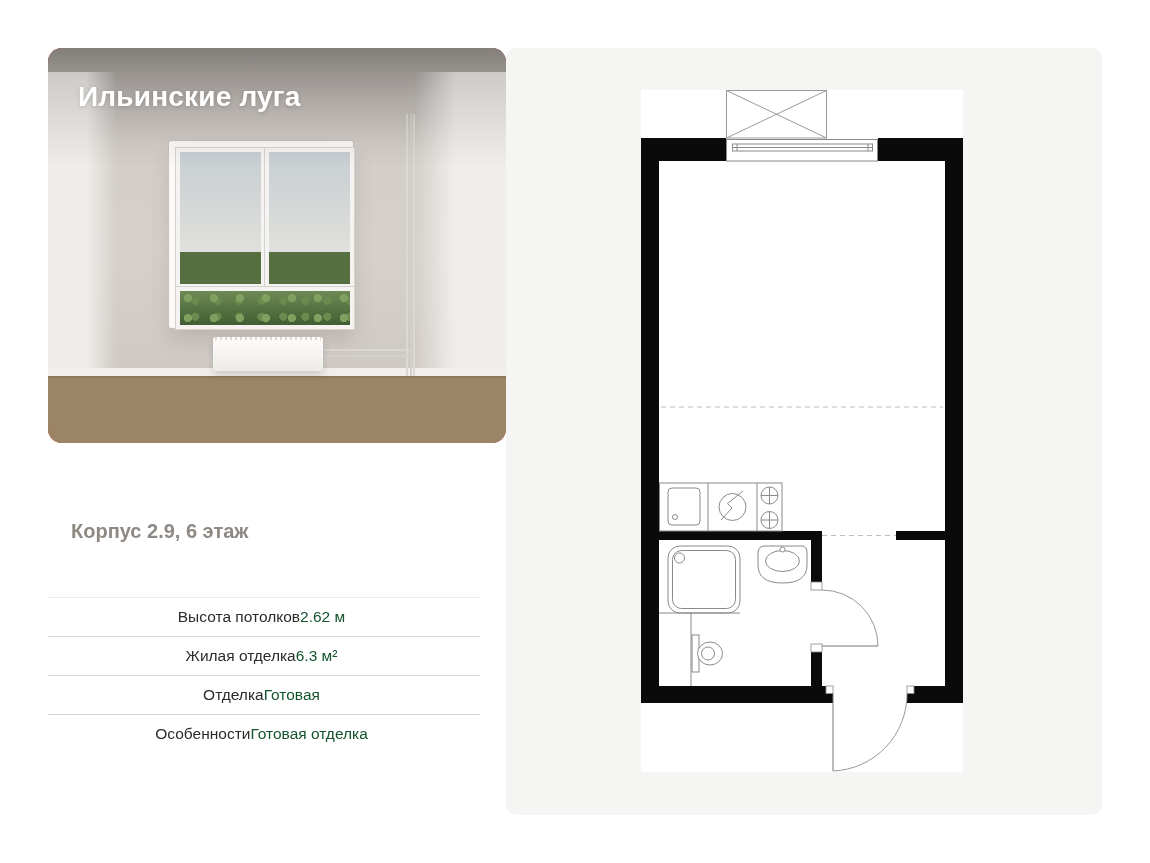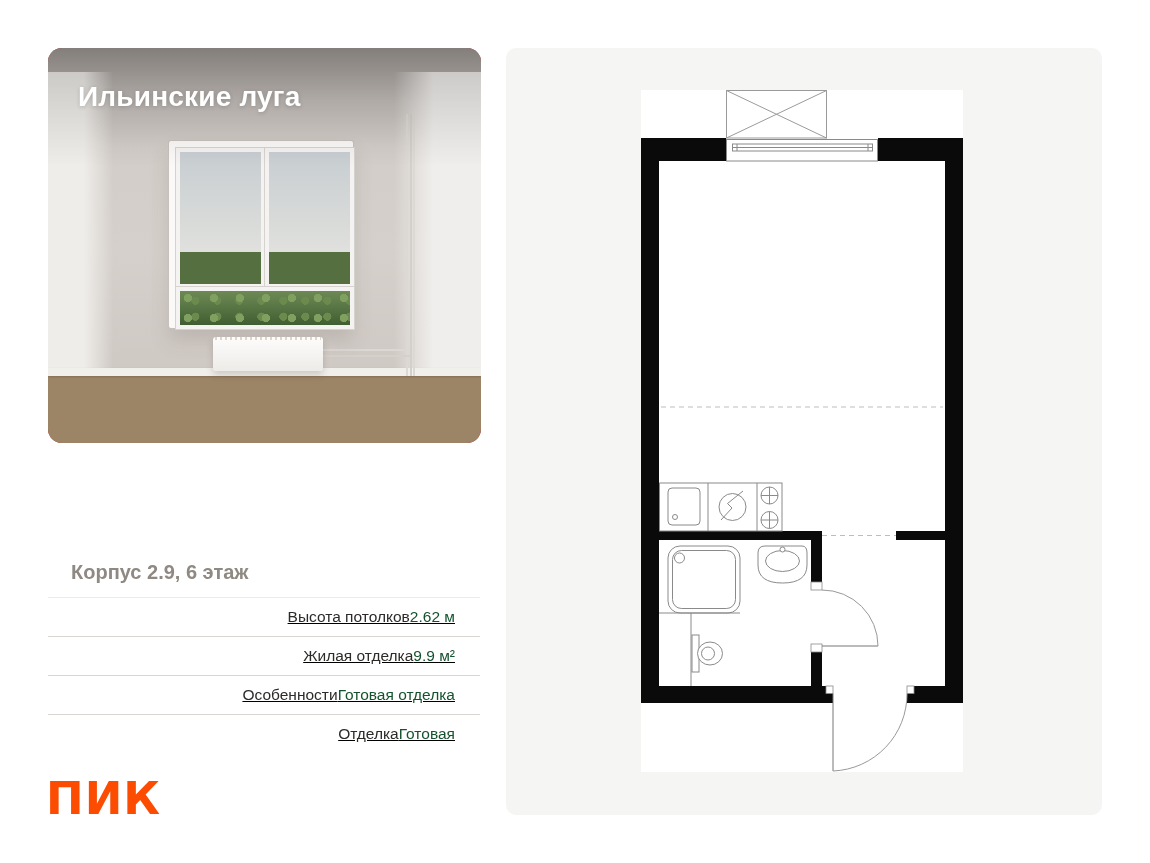--- a/index.html
+++ b/index.html
@@ -1,21 +1,21 @@
 <!DOCTYPE html>
 <html><head>
 <meta charset="utf-8">
 <style>
   html,body{margin:0;padding:0;background:#fff;}
   .canvas{position:relative;width:1150px;height:863px;background:#ffffff;
           font-family:"Liberation Sans","DejaVu Sans",sans-serif;overflow:hidden;}
 
   
   .photo-card{position:absolute;left:48px;top:48px;width:433px;height:395px;
-              border-radius:14px;overflow:hidden;background:#b91c1c;}
+              border-radius:14px;overflow:hidden;background:#b91c1c;padding-left:25px;}
   .ph-bg{position:absolute;inset:0;bottom:17%;
          background:linear-gradient(180deg,#9d9894 0%,#c2bdb9 16%,#d2cdc8 30%,#d5d0cb 62%,#cfc9c4 100%);}
   .ph-side-l{position:absolute;left:0;top:6%;bottom:17%;width:15%;
              background:linear-gradient(90deg,#efedea 55%,rgba(239,237,234,0) 100%);}
   .ph-side-r{position:absolute;right:0;top:6%;bottom:17%;width:20%;
              background:linear-gradient(270deg,#f0eeec 55%,rgba(240,238,236,0) 100%);}
   .ph-floor{position:absolute;left:0;right:0;bottom:0;height:17%;
             background:
               repeating-linear-gradient(90deg,rgba(74,52,32,.18) 0 2px,rgba(255,255,255,0) 2px 36px),
               repeating-linear-gradient(0deg,rgba(255,255,255,.06) 0 3px,rgba(0,0,0,.04) 3px 9px),
@@ -44,26 +44,26 @@
   .ph-pipes-v{position:absolute;left:358px;top:66px;bottom:17%;width:9px;
               background:linear-gradient(90deg,#dcd8d4 0 2px,rgba(0,0,0,0) 2px 4px,#d3cfcb 4px 6px,rgba(0,0,0,0) 6px 7px,#dcd8d4 7px 9px);}
   .ph-pipes-h{position:absolute;left:272px;top:301px;width:90px;height:11px;
               background:linear-gradient(180deg,#dbd7d3 0 2px,rgba(0,0,0,0) 2px 6px,#d4d0cc 6px 8px,rgba(0,0,0,0) 8px);}
   .ph-shade{position:absolute;inset:0;background:linear-gradient(180deg,rgba(40,36,33,.22),rgba(40,36,33,0) 30%);}
   .ph-title{position:absolute;left:30px;top:33px;color:#ffffff;font-size:28px;font-weight:700;
             letter-spacing:.2px;text-shadow:0 1px 4px rgba(0,0,0,.18);}
 
   
   .ls-title{position:absolute;left:71px;top:504px;font-size:24px;font-weight:700;color:#1d1c1a;}
-  .ls-subtitle{position:absolute;left:71px;top:561px;font-size:20px;font-weight:700;color:#8f8983;}
+  .ls-subtitle{position:absolute;left:71px;top:520px;font-size:20px;font-weight:700;color:#8f8983;}
 
   
   .specs{position:absolute;left:48px;top:597px;width:432px;}
-  .spec-row{display:flex;align-items:center;justify-content:flex-end;height:38px;
-            border-top:1px solid #d8d5d2;text-decoration:underline;}
+  .spec-row{display:flex;align-items:center;justify-content:center;height:38px;
+            border-top:1px solid #d8d5d2;}
   .spec-row:first-child{border-top:1px solid #edebe8;}
   .spec-label{padding-left:20px;font-size:15.5px;color:#2c2b29;}
   .spec-value{padding-right:25px;font-size:15.5px;color:#14532d;}
 
   
   .logo{position:absolute;left:46px;top:776px;font-family:"DejaVu Sans","Liberation Sans",sans-serif;
         font-size:45px;line-height:1;font-weight:800;letter-spacing:1px;color:#FC4C02;}
 
   
   .plan-panel{position:absolute;left:506px;top:48px;width:596px;height:767px;border-radius:10px;
@@ -96,33 +96,32 @@
 
   <div class="ls-subtitle">Корпус 2.9, 6 этаж</div>
 
   <div class="specs">
     <div class="spec-row">
       <span class="spec-label">Высота потолков</span>
       <span class="spec-value">2.62 м</span>
     </div>
     <div class="spec-row">
       <span class="spec-label">Жилая отделка</span>
-      <span class="spec-value">9.9 м²</span>
+      <span class="spec-value">6.3 м²</span>
+    </div>
+    <div class="spec-row">
+      <span class="spec-label">Отделка</span>
+      <span class="spec-value">Готовая</span>
     </div>
     <div class="spec-row">
       <span class="spec-label">Особенности</span>
       <span class="spec-value">Готовая отделка</span>
     </div>
-    <div class="spec-row">
-      <span class="spec-label">Отделка</span>
-      <span class="spec-value">Готовая</span>
-    </div>
   </div>
 
-  <div class="logo">ПИК</div>
 
   <div class="plan-panel">
     <div class="plan-card">
       <svg width="322" height="682" viewBox="0 0 322 682">
 
         <g stroke="#9a9a9a" fill="#ffffff" stroke-width="1">
           <rect x="85.5" y="0.5" width="100" height="47.5"></rect>
           <line x1="85.5" y1="0.5" x2="185.5" y2="48"></line>
           <line x1="185.5" y1="0.5" x2="85.5" y2="48"></line>
         </g>

